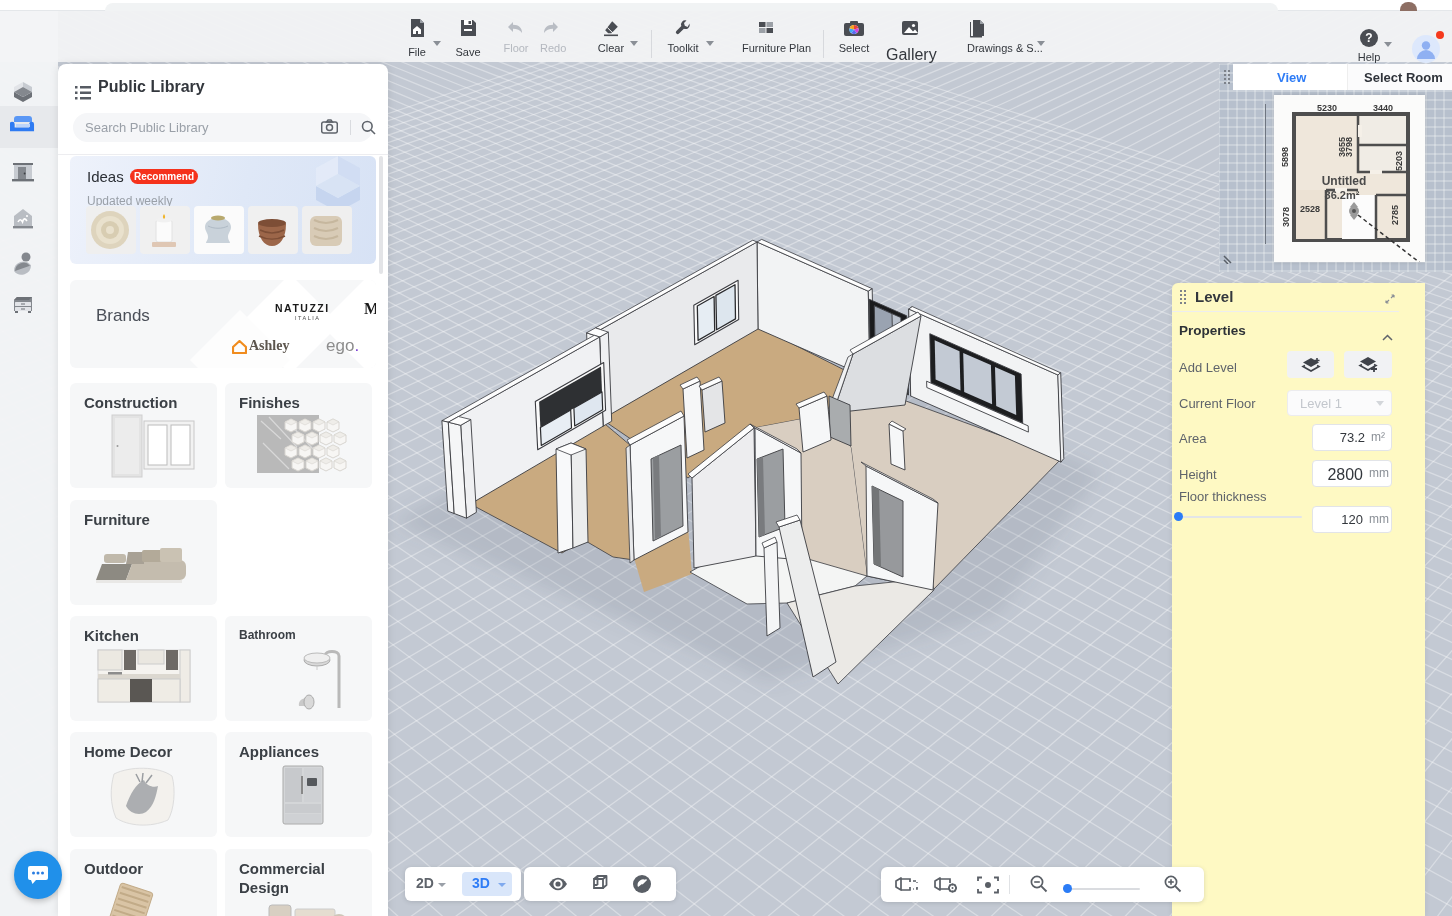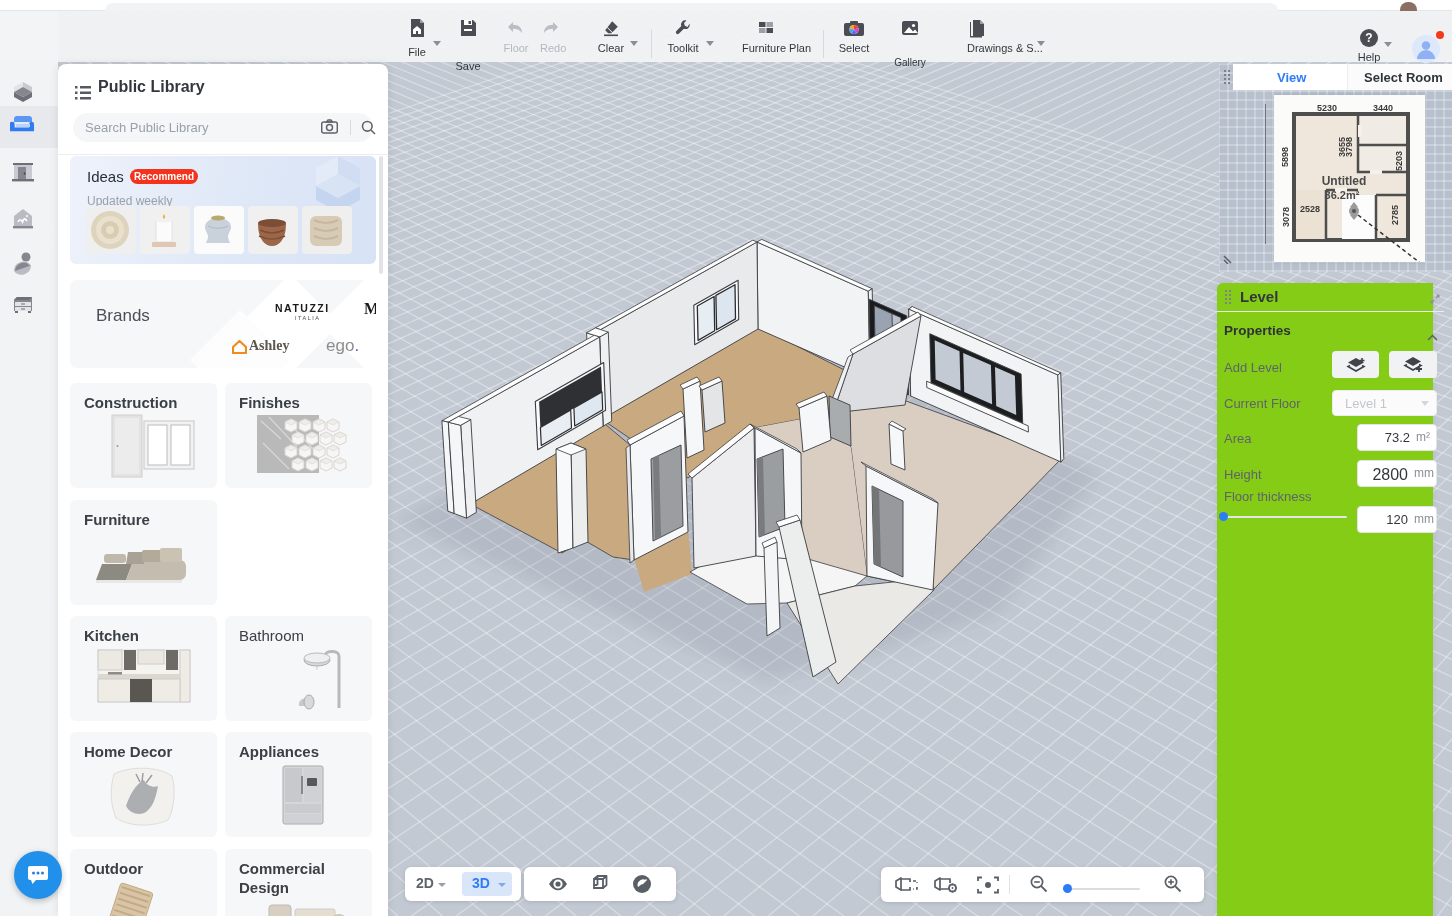--- a/index.html
+++ b/index.html
@@ -314,21 +314,21 @@
           <path d="M4 1h9l4 4v14H4z" fill="#4a4d53"></path>
           <path d="M13 1l4 4h-4z" fill="#9ba0a6"></path>
           <path d="M10 8l-4 3.4V16h3v-3h2v3h3v-4.6z" fill="#fff"></path>
         </svg></div><div style="font-size:11px;color:#33373d;margin-top:4px;white-space:nowrap">File</div></div>
     <div class="abs" style="left:433px;top:30px;width:0;height:0;border-left:4px solid transparent;border-right:4px solid transparent;border-top:5px solid #8a8f96"></div>
     <div class="abs" style="left:444px;top:5px;width:48px;height:44px;text-align:center"><div style="display:inline-block;margin-top:2px"><svg width="20" height="20" viewBox="0 0 20 20" style="">
           <path d="M3 2h12l3 3v13H3z" fill="#4a4d53"></path>
           <rect x="6" y="2" width="8" height="5" fill="#fff"></rect>
           <rect x="10.5" y="3" width="2.5" height="3" fill="#4a4d53"></rect>
           <rect x="6" y="11" width="8" height="2" fill="#fff"></rect>
-        </svg></div><div style="font-size:11px;color:#33373d;margin-top:18px;white-space:nowrap">Save</div></div>
+        </svg></div><div style="font-size:11px;color:#33373d;margin-top:4px;white-space:nowrap">Save</div></div>
     <div class="abs" style="left:492px;top:5px;width:48px;height:44px;text-align:center"><div style="display:inline-block;margin-top:2px"><svg width="20" height="20" viewBox="0 0 20 20" style="">
           <path d="M7 4L2 9l5 5v-3.2c4 0 7 1.2 9 4.2 0-5-3-8.2-9-8.2z" fill="#b9bdc4"></path>
         </svg></div><div style="font-size:11px;color:#b4b8bf;margin-top:0px;white-space:nowrap">Floor</div></div>
     <div class="abs" style="left:540px;top:5px;width:48px;height:44px;text-align:left"><div style="display:inline-block;margin-top:2px"><svg width="20" height="20" viewBox="0 0 20 20" style="">
           <path d="M13 4l5 5-5 5v-3.2c-4 0-7 1.2-9 4.2 0-5 3-8.2 9-8.2z" fill="#b9bdc4"></path>
         </svg></div><div style="font-size:11px;color:#b4b8bf;margin-top:0px;white-space:nowrap">Redo</div></div>
     <div class="abs" style="left:587px;top:5px;width:48px;height:44px;text-align:center"><div style="display:inline-block;margin-top:2px"><svg width="20" height="20" viewBox="0 0 20 20" style="">
           <path d="M11.2 3.2l5.6 5.6-6.4 6.4H7.2l-3-3z" fill="#4a4d53"></path>
           <path d="M6.4 9.6l5.6 5.6" stroke="#fff" stroke-width="1"></path>
           <rect x="3" y="16.5" width="14" height="1.6" fill="#4a4d53"></rect>
@@ -353,21 +353,21 @@
           <path d="M11 6.9a4.6 4.6 0 0 1 4.4 3.3l-4.4 1.3z" fill="#e8453c"></path>
           <path d="M15.4 10.2a4.6 4.6 0 0 1-1.6 4.9l-2.8-3.6z" fill="#d543e0"></path>
           <path d="M13.8 15.1a4.6 4.6 0 0 1-5.6 0l2.8-3.6z" fill="#5a6cf0"></path>
           <path d="M8.2 15.1a4.6 4.6 0 0 1-1.6-4.9l4.4 1.3z" fill="#3fa9f5"></path>
           <path d="M6.6 10.2A4.6 4.6 0 0 1 11 6.9v4.6z" fill="#f5a623"></path>
         </svg></div><div style="font-size:11px;color:#33373d;margin-top:0px;white-space:nowrap">Select</div></div>
     <div class="abs" style="left:886px;top:5px;width:48px;height:44px;text-align:center"><div style="display:inline-block;margin-top:2px"><svg width="20" height="20" viewBox="0 0 20 20" style="">
           <rect x="2" y="3" width="16" height="14" rx="2" fill="#4a4d53"></rect>
           <circle cx="13.5" cy="7.5" r="1.6" fill="#fff"></circle>
           <path d="M4 15l5-6 4 4.5 2-2 3 3.5z" fill="#fff"></path>
-        </svg></div><div style="font-size:10px;color:#33373d;margin-top:15px;white-space:nowrap">Gallery</div></div>
+        </svg></div><div style="font-size:16px;color:#33373d;margin-top:4px;white-space:nowrap">Gallery</div></div>
     <div class="abs" style="left:967px;top:5px;width:48px;height:44px;text-align:left"><div style="display:inline-block;margin-top:2px"><svg width="20" height="20" viewBox="0 0 20 20" style="">
           <path d="M6 2h7l4 4v12H6z" fill="#4a4d53"></path>
           <path d="M13 2l4 4h-4z" fill="#9ba0a6"></path>
           <path d="M4 4v14h11v1.6H3.5A1.4 1.4 0 0 1 3 18V4z" fill="#4a4d53"></path>
         </svg></div><div style="font-size:11px;color:#33373d;margin-top:0px;white-space:nowrap">Drawings &amp; S...</div></div>
     <div class="abs" style="left:1037px;top:30px;width:0;height:0;border-left:4px solid transparent;border-right:4px solid transparent;border-top:5px solid #8a8f96"></div>
     <div class="abs" style="left:1360px;top:18px;width:18px;height:18px;border-radius:50%;background:#4a4d53;color:#fff;font-size:12px;font-weight:bold;text-align:center;line-height:18px">?</div>
     <div class="abs" style="left:1369px;top:40px;width:40px;margin-left:-20px;text-align:center;font-size:11px;color:#33373d">Help</div>
     <div class="abs" style="left:1384px;top:31px;width:0;height:0;border-left:4px solid transparent;border-right:4px solid transparent;border-top:5px solid #8a8f96"></div>
     <div class="abs" style="left:1412px;top:24px;width:28px;height:28px;border-radius:50%;background:#dde8fc"><svg width="28" height="28" viewBox="0 0 28 28" style="">
@@ -578,21 +578,21 @@
             <rect x="82" y="4" width="12" height="20" fill="#6e6a66"></rect>
             <rect x="96" y="4" width="10" height="52" fill="#efece6" stroke="#ccc"></rect>
             <rect x="14" y="28" width="82" height="5" fill="#dcd8d0"></rect>
             <rect x="14" y="33" width="82" height="23" fill="#efece5" stroke="#ccc"></rect>
             <rect x="46" y="33" width="22" height="23" fill="#5a5753"></rect>
             <rect x="24" y="26" width="14" height="2.5" fill="#8c8c8c"></rect>
           </g>
         </svg></div>
     </div>
     <div class="abs" style="left:167px;top:552px;width:147px;height:105px;border-radius:6px;background:#f6f7f8;overflow:hidden">
-      <div class="abs" style="left:14px;top:10px;font-size:15px;font-weight:normal;color:#3b4046;width:110px;line-height:19px">Bathroom</div>
+      <div class="abs" style="left:14px;top:10px;font-size:12px;font-weight:bold;color:#3b4046;width:110px;line-height:19px">Bathroom</div>
       <div class="abs" style="left:14px;top:30px;width:125px;height:70px"><svg width="125" height="70" viewBox="0 0 125 70" style="">
           <g>
             <path d="M86 10c0-6 14-6 14 0v52" stroke="#b9b9b9" stroke-width="3" fill="none"></path>
             <ellipse cx="78" cy="14" rx="13" ry="6" fill="#d9d9d9" stroke="#aaa"></ellipse>
             <ellipse cx="78" cy="12" rx="13" ry="5" fill="#efefef" stroke="#bbb"></ellipse>
             <line x1="78" y1="20" x2="78" y2="24" stroke="#ccc"></line>
             <path d="M68 52c-6 0-9 4-8 8h7" fill="#c9c9c9"></path>
             <ellipse cx="70" cy="56" rx="5" ry="7" fill="#d9d9d9" stroke="#aaa"></ellipse>
           </g>
         </svg></div>
@@ -740,21 +740,21 @@
 <div class="abs" style="left:1224px;top:70px;width:8px;height:16px"><svg width="8" height="16" viewBox="0 0 8 16" style="">
       <rect x="0" y="0" width="2" height="2" fill="#7d828a"></rect>
       <rect x="4" y="0" width="2" height="2" fill="#7d828a"></rect>
       <rect x="0" y="4" width="2" height="2" fill="#7d828a"></rect>
       <rect x="4" y="4" width="2" height="2" fill="#7d828a"></rect>
       <rect x="0" y="8" width="2" height="2" fill="#7d828a"></rect>
       <rect x="4" y="8" width="2" height="2" fill="#7d828a"></rect>
       <rect x="0" y="12" width="2" height="2" fill="#7d828a"></rect>
       <rect x="4" y="12" width="2" height="2" fill="#7d828a"></rect>
     </svg></div>
-<div class="abs" style="left:1217px;top:283px;width:216px;height:633px;background:#84cc16;border-radius:6px 0 0 0;box-shadow:0 0 6px rgba(0,0,0,0.08)">
+<div class="abs" style="left:1172px;top:283px;width:253px;height:633px;background:#fef9c3;border-radius:6px 0 0 0;box-shadow:0 0 6px rgba(0,0,0,0.08)">
     <div class="abs" style="left:8px;top:7px;width:8px;height:16px"><svg width="8" height="16" viewBox="0 0 8 16" style="">
         <rect x="0" y="0" width="2" height="2" fill="#7d828a"></rect>
         <rect x="4" y="0" width="2" height="2" fill="#7d828a"></rect>
         <rect x="0" y="4" width="2" height="2" fill="#7d828a"></rect>
         <rect x="4" y="4" width="2" height="2" fill="#7d828a"></rect>
         <rect x="0" y="8" width="2" height="2" fill="#7d828a"></rect>
         <rect x="4" y="8" width="2" height="2" fill="#7d828a"></rect>
         <rect x="0" y="12" width="2" height="2" fill="#7d828a"></rect>
         <rect x="4" y="12" width="2" height="2" fill="#7d828a"></rect>
       </svg></div>

